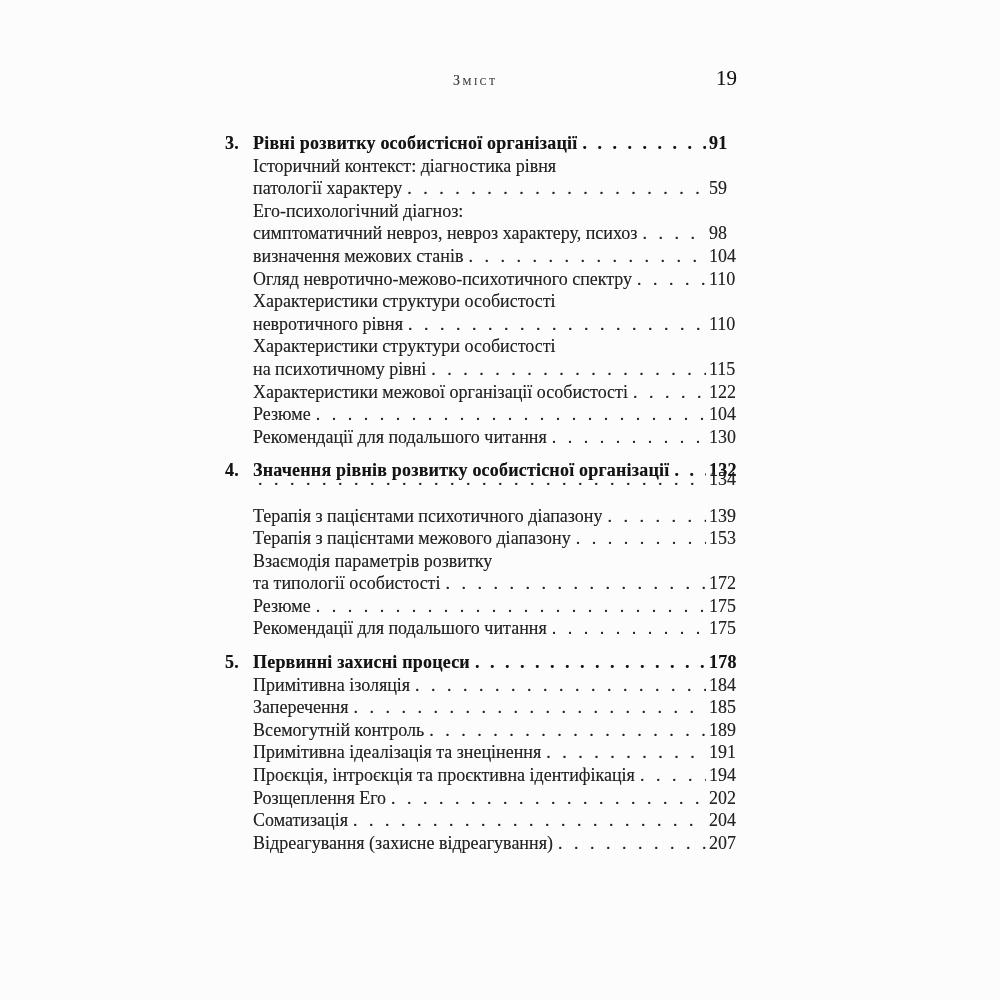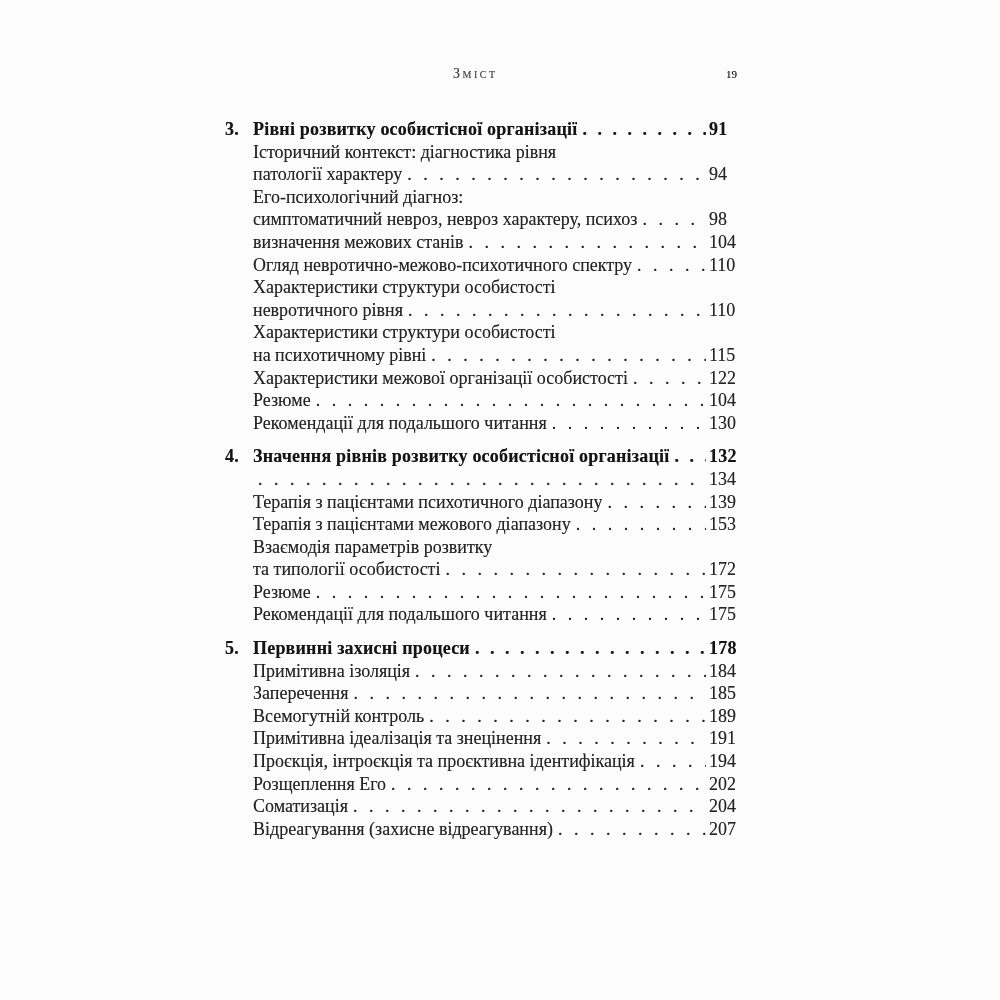--- a/index.html
+++ b/index.html
@@ -37,21 +37,21 @@
   .running-title{
     font-variant:small-caps;
     font-size:14px;
     letter-spacing:2.5px;
     color:var(--ink-header);
     margin-left:228px; 
     text-shadow:0 0 .5px rgba(60,60,60,.45);
   }
   .header-pgnum{
     font-weight:normal;
-    font-size:11px;
+    font-size:21px;
     color:var(--ink-bold);
     text-shadow:0 0 .5px rgba(20,20,20,.4);
   }
   
   .toc{margin-top:32px;}
   .row{
     display:flex;
     align-items:baseline;
     height:22.6px;
     line-height:22.6px;
@@ -63,21 +63,21 @@
     font-weight:bold;
     color:var(--ink-bold);
     letter-spacing:.2px;
     text-shadow:0 0 .6px rgba(15,15,15,.5);
   }
   .chapter + .chapter{margin-top:11px;}
   .num{
     flex:0 0 28px;
   }
   .sub-row{padding-left:28px;color:var(--ink);}
-  .ttl{flex:0 1 auto;overflow:hidden;}
+  .ttl{flex:0 1 auto;overflow:hidden;margin-top:14px;}
   .leader{
     flex:1 1 0;
     min-width:0;
     overflow:hidden;
     margin:0 3px 0 5px;
     letter-spacing:3.5px;
     color:var(--ink);
   }
   .chapter-row .leader{color:var(--ink-bold);letter-spacing:3px;}
   .leader::after{
@@ -107,21 +107,21 @@
       <span class="pg">91</span>
     </div>
     <div class="entries">
   <div class="row sub-row">
     <span class="ttl">Історичний контекст: діагностика рівня</span>
   </div>
 
   <div class="row sub-row">
     <span class="ttl">патології характеру</span>
     <span class="leader"></span>
-    <span class="pg">94</span>
+    <span class="pg">59</span>
   </div>
 
 
   <div class="row sub-row">
     <span class="ttl">Его-психологічний діагноз:</span>
   </div>
 
   <div class="row sub-row">
     <span class="ttl">симптоматичний невроз, невроз характеру, психоз</span>
     <span class="leader"></span>

